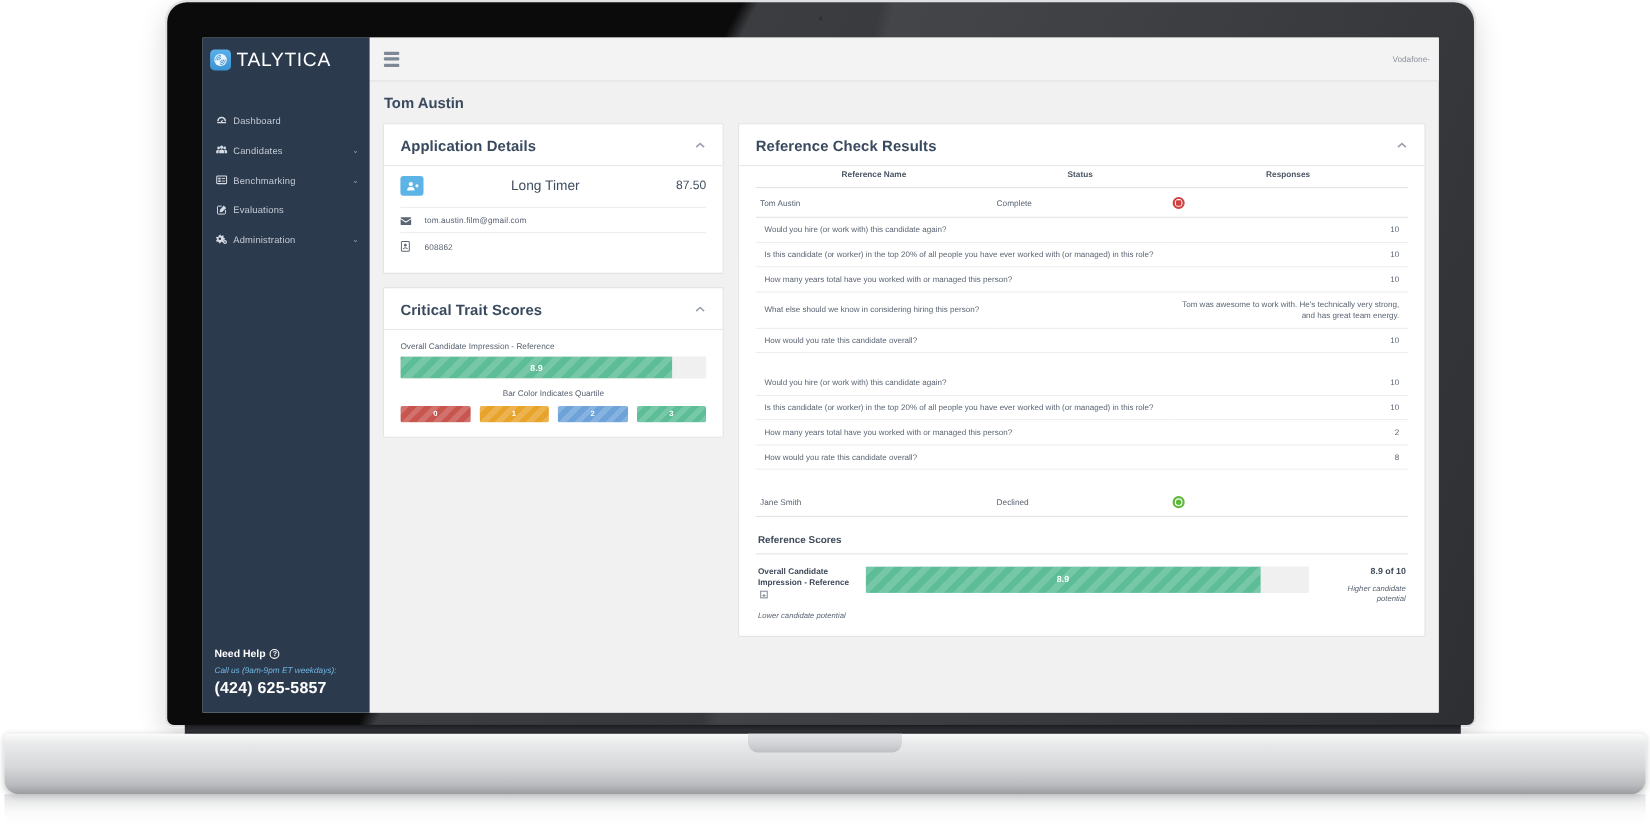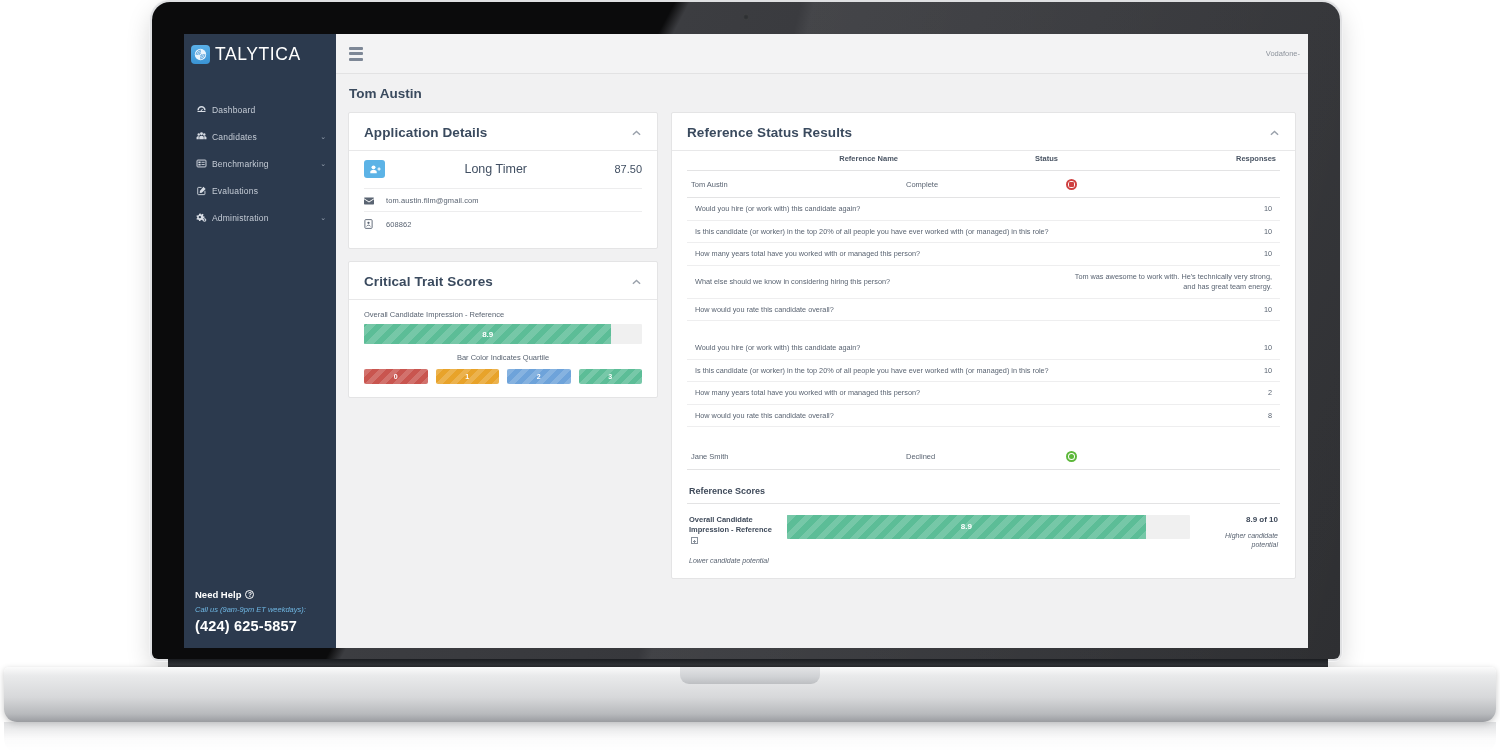--- a/index.html
+++ b/index.html
@@ -157,21 +157,21 @@
   .quartile-row { display: flex; gap: 8px; }
   .quartile-chip {
     flex: 1; height: 15px; border-radius: 2px; color: #fff; font-size: 7px; font-weight: bold;
     display: flex; align-items: center; justify-content: center;
     background-image: repeating-linear-gradient(-45deg, rgba(255,255,255,.17) 0 5px, rgba(255,255,255,0) 5px 10px);
   }
 
   
   .ref-table { width: 100%; border-collapse: collapse; }
   .ref-table th {
-    text-align: right; font-size: 7.5px; color: #4a5564; font-weight: bold;
+    text-align: center; font-size: 7.5px; color: #4a5564; font-weight: bold;
     padding: 3px 4px 7px 4px; border-bottom: 1px solid #e3e3e4;
   }
   .ref-row td {
     font-size: 7.5px; color: #5a6472; padding: 8px 4px 7px 4px; border-bottom: 1px solid #e3e3e4;
   }
   .q-row td {
     font-size: 7.3px; color: #5a6472; padding: 6px 4px 5px 8px; border-bottom: 1px solid #eeeeef;
     line-height: 1.45;
   }
   .q-row td.ans { text-align: right; padding-right: 8px; width: 290px; }
@@ -398,21 +398,21 @@
                       <div class="quartile-chip" id="q2" style="background-color: rgb(110, 163, 218);">2</div>
                       <div class="quartile-chip" id="q3" style="background-color: rgb(92, 189, 151);">3</div>
                     </div>
                   </div>
                 </div>
               </div>
 
               <div id="col-right">
                 <div class="card">
                   <div class="card-head">
-                    <div class="card-title">Reference Status Results</div>
+                    <div class="card-title">Reference Check Results</div>
                     <div class="chev">
                       <svg width="9" height="6" viewBox="0 0 10 6" fill="none" stroke="#9aa1ab" stroke-width="1.6">
                           <path d="M1 5l4-3.6L9 5"></path>
                         </svg>
                     </div>
                   </div>
                   <div class="hr"></div>
                   <div class="card-body">
 
                     <table class="ref-table">

